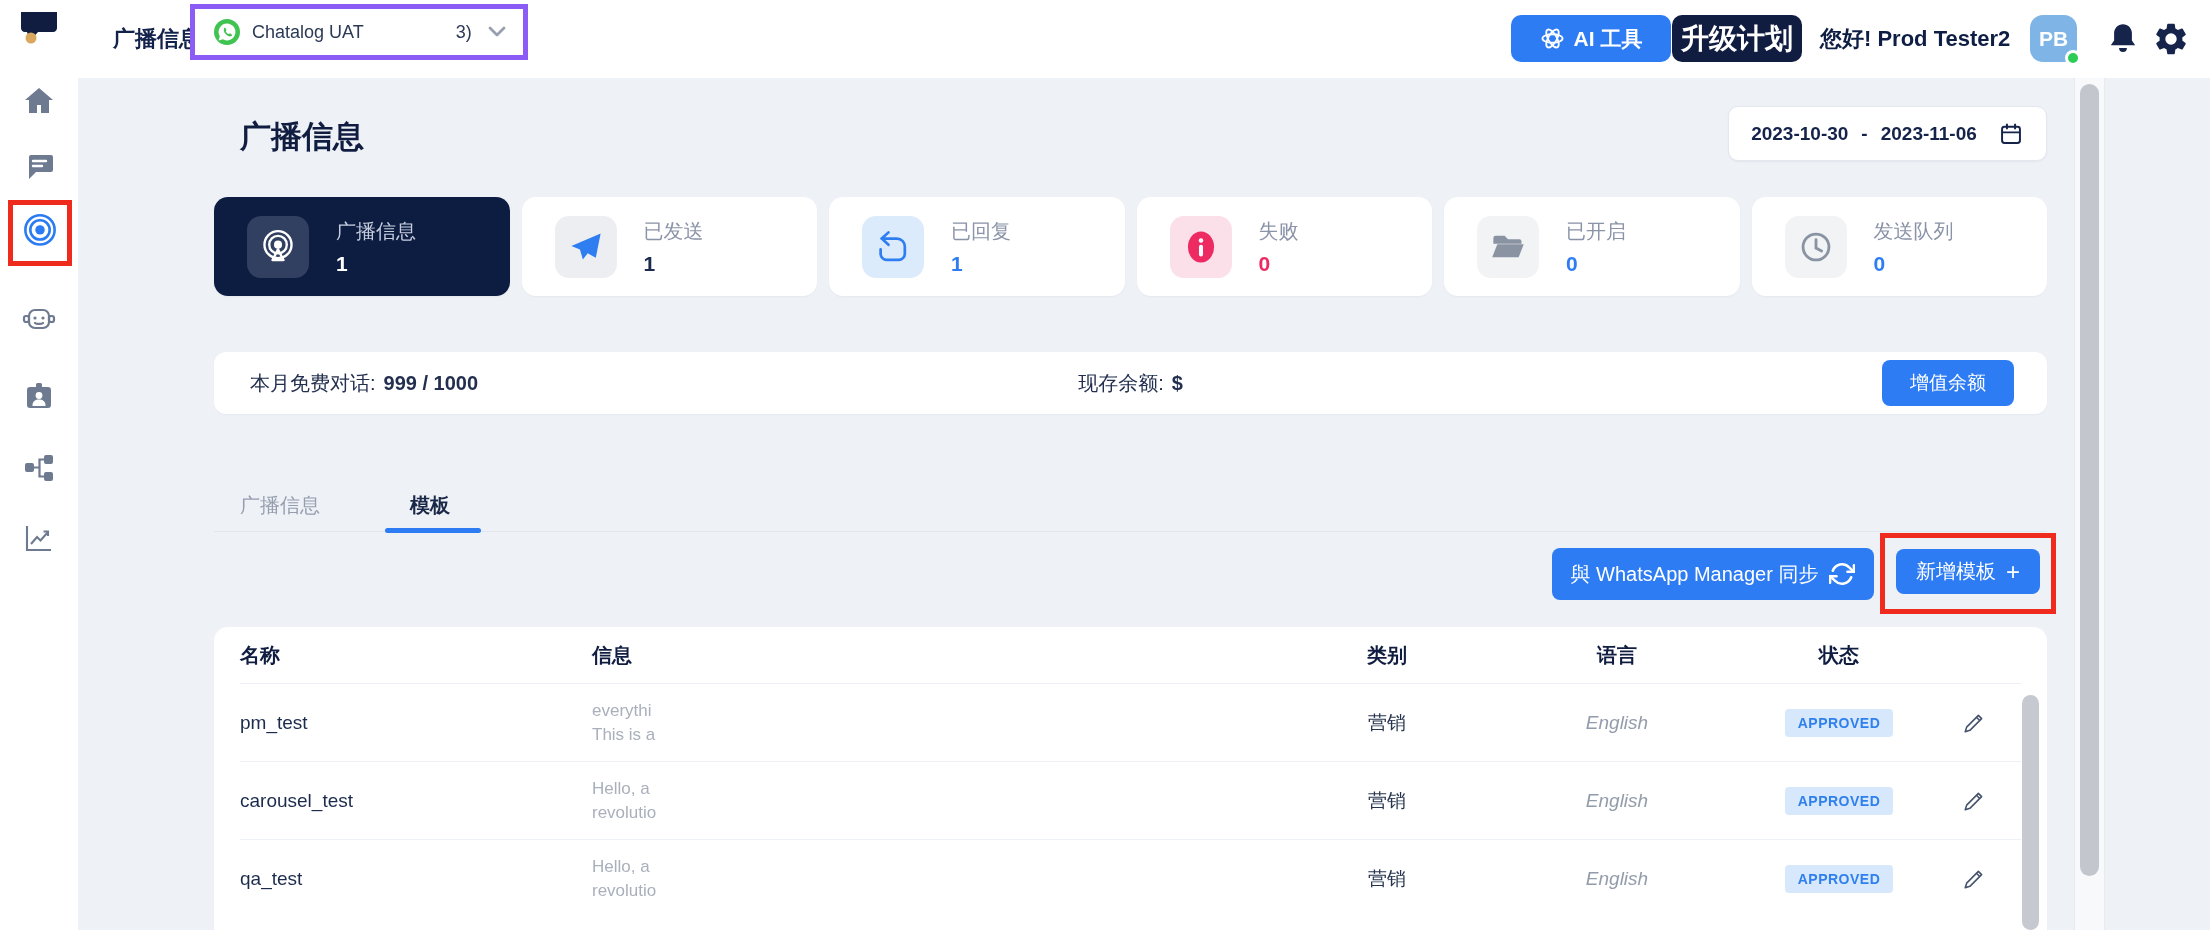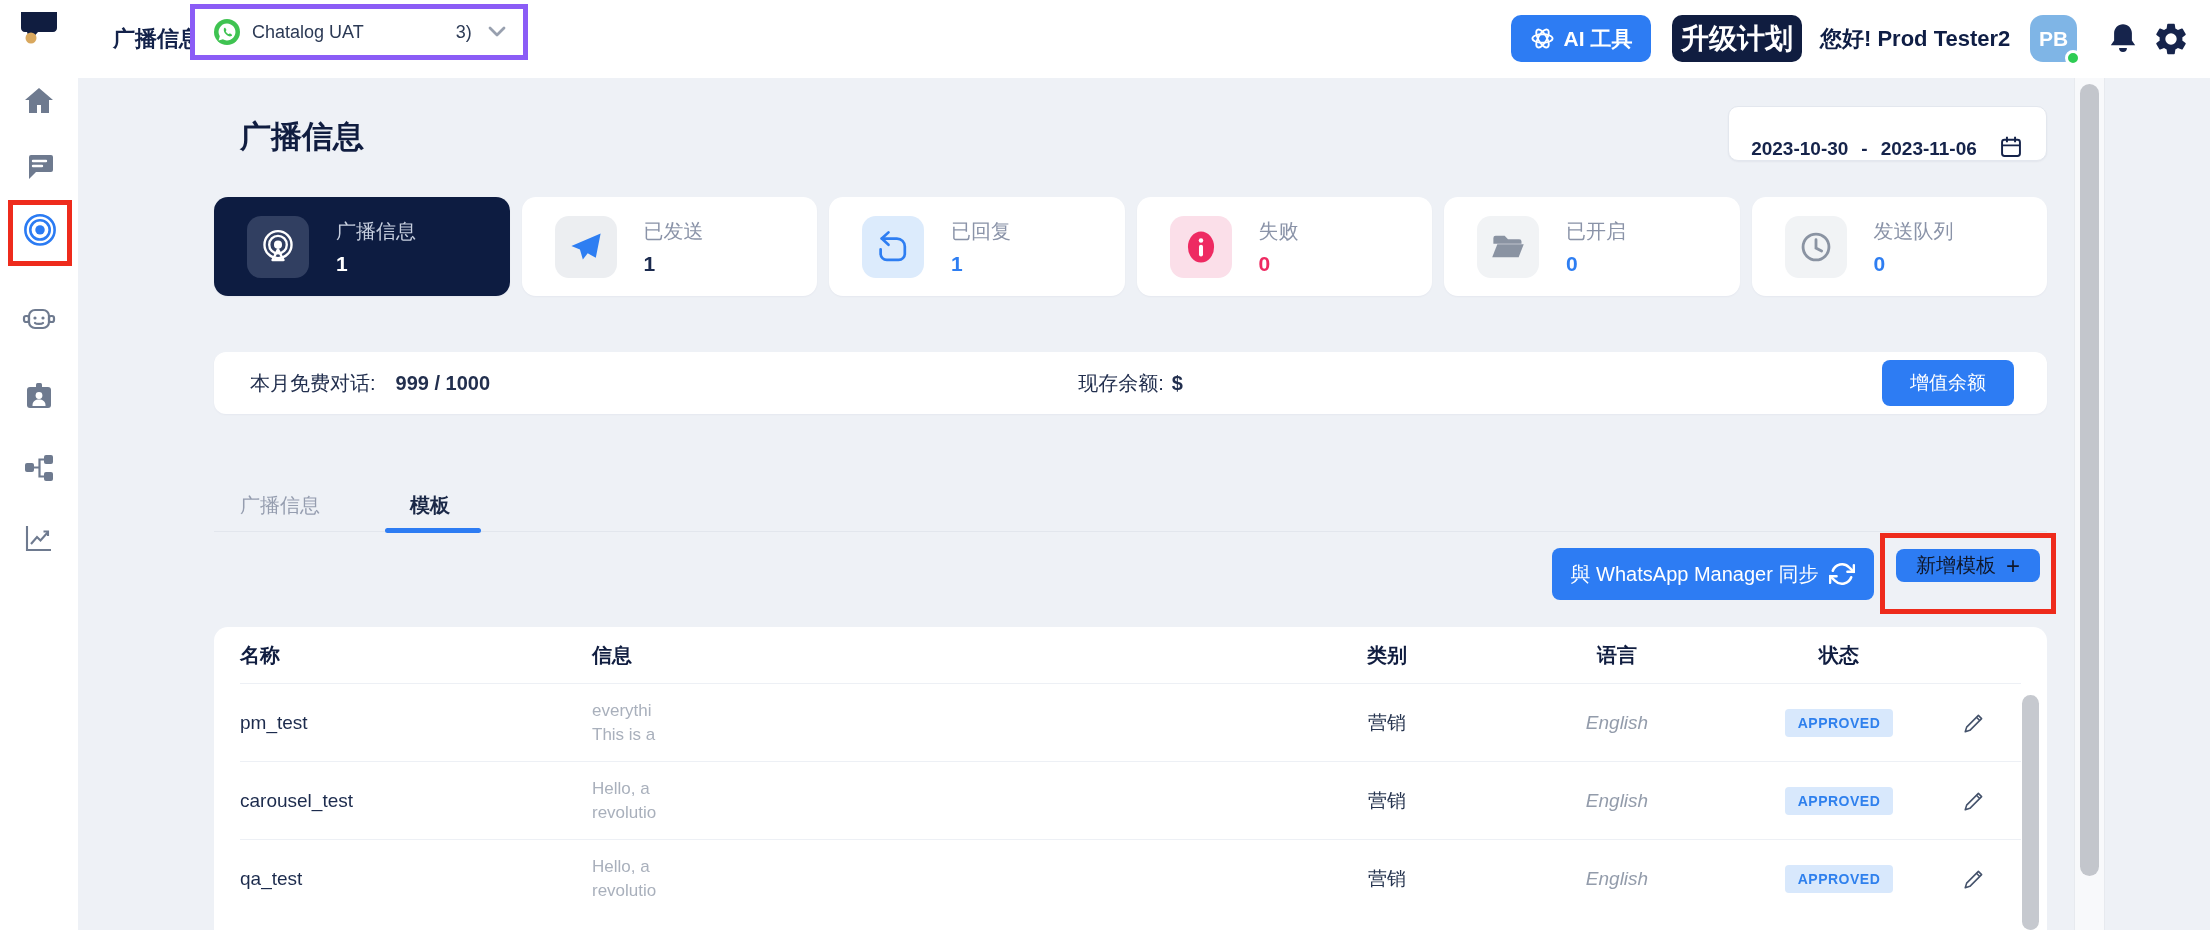--- a/index.html
+++ b/index.html
@@ -16,38 +16,38 @@
   .topbar { position:absolute; left:78px; top:0; width:2132px; height:78px; background:#ffffff; z-index:25; }
   .breadcrumb { position:absolute; left:35px; top:0; height:78px; display:flex; align-items:center;
                 font-size:22px; font-weight:bold; color:#13224a; }
   .ws-box { position:absolute; left:112px; top:4px; width:338px; height:56px; border:5px solid #8b5cf6;
             display:flex; align-items:center; padding-left:18px; background:#ffffff; }
   .ws-label { font-size:18px; color:#2c3a55; margin-left:11px; }
   .ws-redacted { width:92px; height:32px; background:#ffffff; }
   .ws-suffix { font-size:18px; color:#2c3a55; }
   .ws-chevron { margin-left:14px; }
   .btn { display:flex; align-items:center; justify-content:center; border-radius:10px; cursor:pointer; }
-  .btn-ai { position:absolute; left:1433px; top:15px; width:140px; height:47px; background:#2d7cf3;
+  .btn-ai { position:absolute; left:1433px; top:15px; width:160px; height:47px; background:#2d7cf3;
             color:#ffffff; font-size:21px; font-weight:bold; gap:9px; }
   .btn-upgrade { position:absolute; left:1594px; top:15px; width:130px; height:47px; background:#101d40;
                  color:#ffffff; font-size:28px; font-weight:bold; }
   .greeting { position:absolute; left:1742px; top:0; height:78px; display:flex; align-items:center;
               font-size:22px; font-weight:bold; color:#0f1e45; }
   .avatar { position:absolute; left:1952px; top:15px; width:47px; height:47px; border-radius:13px;
             background:#7fb5e6; color:#ffffff; font-size:21px; font-weight:bold;
             display:flex; align-items:center; justify-content:center; }
   .online-dot { position:absolute; right:-4px; bottom:-4px; width:16px; height:16px; border-radius:50%;
                 background:#2ecc54; border:3px solid #ffffff; }
   .icon-btn { position:absolute; top:0; height:78px; display:flex; align-items:center; color:#16244c; }
 
   
   .main-bg { position:absolute; left:78px; top:78px; width:2132px; height:852px; background:#eef1f6; z-index:1; }
   .page-title { position:absolute; left:240px; top:116px; font-size:31px; font-weight:bold; color:#101d40; z-index:5; }
   .date-box { position:absolute; left:1728px; top:106px; width:319px; height:55px; background:#ffffff;
-              border:1px solid #e3e7ee; border-radius:10px; display:flex; align-items:flex-end; justify-content:center;
+              border:1px solid #e3e7ee; border-radius:10px; display:flex; align-items:center; justify-content:center;
               gap:13px; font-size:19px; font-weight:bold; color:#15234a; z-index:5;
               box-shadow:0 1px 2px rgba(16,24,64,0.05); }
 
   .cards-row { position:absolute; left:214px; top:197px; width:1833px; height:99px; display:flex; gap:12px; z-index:5; }
   .stat-card { flex:1 1 0; background:#ffffff; border-radius:14px; display:flex; align-items:center;
                padding-left:33px; box-shadow:0 1px 2px rgba(16,24,64,0.04); cursor:pointer; }
   .stat-icon { width:62px; height:62px; border-radius:14px; display:flex; align-items:center; justify-content:center; }
   .stat-text { margin-left:27px; }
   .stat-label { font-size:20px; color:#8a93a8; }
   .stat-value { font-size:21px; font-weight:bold; color:#1b2a4e; margin-top:7px; }
@@ -58,39 +58,39 @@
   .ibg-gray { background:#eceef1; }
   .ibg-blue { background:#dcebfc; }
   .ibg-pink { background:#fbdfe9; }
   .ibg-light { background:#f1f3f5; }
   .val-blue { color:#2e7ef2; }
   .val-pink { color:#ee2a62; }
 
   .balance-bar { position:absolute; left:214px; top:352px; width:1833px; height:62px; background:#ffffff;
                  border-radius:12px; z-index:5; box-shadow:0 1px 2px rgba(16,24,64,0.04); }
   .balance-left { position:absolute; left:36px; top:0; height:62px; display:flex; align-items:center;
-                  font-size:20px; color:#222f4e; gap:20px; }
+                  font-size:20px; color:#222f4e; gap:8px; }
   .balance-mid { position:absolute; left:0; width:100%; top:0; height:62px; display:flex; align-items:center;
                  justify-content:center; font-size:20px; color:#222f4e; gap:8px; }
   .bold { font-weight:bold; }
   .btn-topup { position:absolute; right:33px; top:8px; width:132px; height:46px; background:#2d7cf3;
                border-radius:8px; color:#ffffff; font-size:19px; }
 
   .tabs-row { position:absolute; left:214px; top:478px; width:1833px; height:54px; border-bottom:1px solid #e2e6ed; z-index:5; }
   .tab { position:absolute; top:0; height:54px; display:flex; align-items:center; font-size:20px; cursor:pointer; }
   .tab-inactive { left:26px; color:#959daf; }
   .tab-active { left:196px; color:#1a2847; font-weight:bold; }
   .tab-underline { position:absolute; left:171px; bottom:-2px; width:96px; height:5px; background:#2d7cf3; border-radius:3px; }
 
   .btn-sync { position:absolute; left:1552px; top:548px; width:322px; height:52px; background:#2d7cf3;
               border-radius:8px; color:#ffffff; font-size:20px; gap:11px; z-index:5; }
   .new-tpl-annotation { position:absolute; left:1880px; top:533px; width:176px; height:81px;
                         border:5px solid #ee2b1c; z-index:6; }
-  .btn-new-tpl { position:absolute; left:11px; top:11px; width:144px; height:33px; background:#2d7cf3;
-                 border-radius:8px; color:#0f172a; font-size:20px; gap:10px; }
+  .btn-new-tpl { position:absolute; left:11px; top:11px; width:144px; height:45px; background:#2d7cf3;
+                 border-radius:8px; color:#ffffff; font-size:20px; gap:10px; }
   .plus-glyph { font-size:24px; font-weight:normal; line-height:20px; }
 
   .table-card { position:absolute; left:214px; top:627px; width:1833px; height:303px; background:#ffffff;
                 border-radius:14px 14px 0 0; z-index:5; padding:0 26px; }
   .tgrid { display:grid; grid-template-columns:352px 700px 190px 270px 174px 1fr; align-items:center; }
   .thead { height:56px; font-size:20px; font-weight:bold; color:#101d40; }
   .trow { height:78px; border-top:1px solid #edf0f5; font-size:19px; }
   .c-center { text-align:center; }
   .cell-name { color:#1c2b4d; }
   .cell-msg { font-size:17px; color:#a9b0bc; line-height:24px; }

